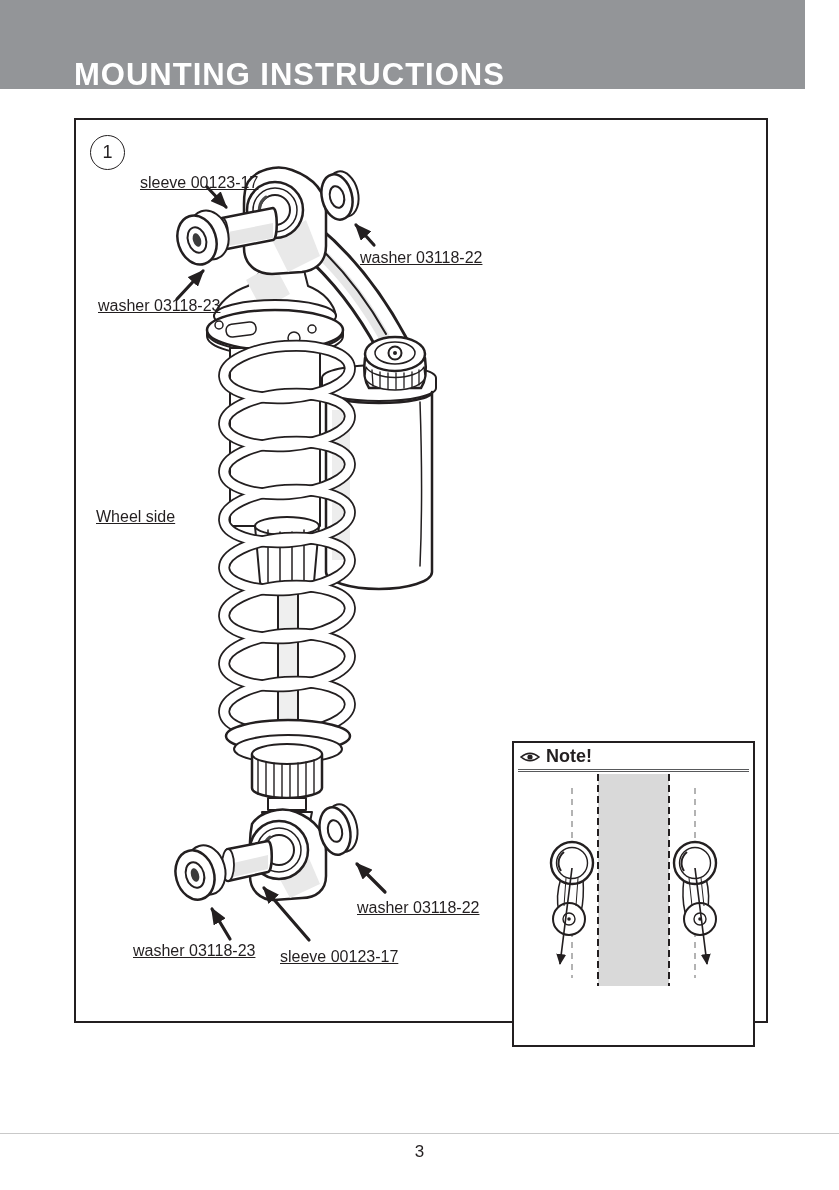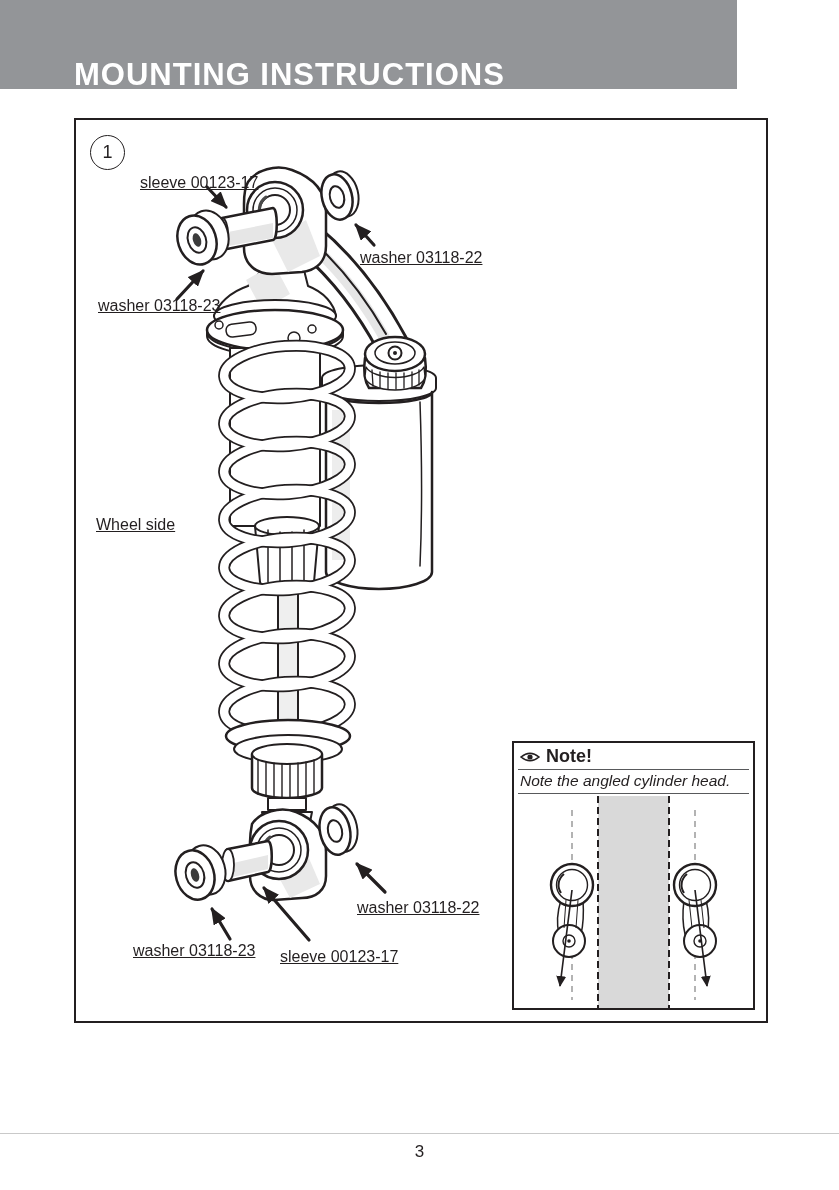--- a/index.html
+++ b/index.html
@@ -1,39 +1,39 @@
 <!DOCTYPE html>
 <html><head>
 <meta charset="utf-8">
 <style>
   html,body{margin:0;padding:0;}
   body{
     width:839px;height:1190px;position:relative;background:#ffffff;
     font-family:"Liberation Sans", sans-serif;color:#231f20;overflow:hidden;
   }
   
-  .header-bar{position:absolute;left:0;top:0;width:737px;height:89px;background:#939598;}
+  .header-bar{position:absolute;left:0;top:0;width:805px;height:89px;background:#939598;}
   .header-title{
     position:absolute;left:74px;bottom:-4px;color:#ffffff;font-weight:bold;
     font-size:31px;letter-spacing:1px;white-space:nowrap;
   }
   
   .figure-box{
     position:absolute;left:74px;top:118px;width:694px;height:905px;
     border:2px solid #231f20;box-sizing:border-box;background:#fff;
   }
   .figure-box svg.art{position:absolute;left:0;top:0;}
   .step-circle{
     position:absolute;left:14px;top:15px;width:33px;height:33px;border:1.5px solid #231f20;
     border-radius:50%;text-align:center;line-height:33px;font-size:18px;background:#fff;
   }
   .lbl{position:absolute;font-size:16px;color:#231f20;white-space:nowrap;text-decoration:underline;}
   
   .note-box{
-    position:absolute;left:436px;top:621px;width:243px;height:269px;
+    position:absolute;left:436px;top:621px;width:243px;height:306px;
     border:2px solid #231f20;box-sizing:border-box;background:#fff;
   }
   .note-head{display:flex;align-items:center;gap:6px;padding:3px 6px 1px 6px;}
   .note-title{font-weight:bold;font-size:18px;}
   .note-rule{border:0;border-top:1.5px solid #58595b;margin:1px 4px;}
   .note-text{font-style:italic;font-size:15.5px;padding:1px 6px 2px 6px;}
   .note-diagram{display:block;margin:2px auto 0 auto;}
   
   .footer-rule{position:absolute;left:0;top:1133px;width:839px;border-top:1px solid #c9c9c9;}
   .page-number{position:absolute;left:0;top:1142px;width:839px;text-align:center;font-size:17px;}
@@ -176,35 +176,34 @@
         <line x1="309" y1="772" x2="281" y2="744" marker-end="url(#ah)"></line>
       </g>
     </g>
   </svg>
 
   <div class="step-circle">1</div>
 
   <div class="lbl" style="left:64px;top:54px;">sleeve 00123-17</div>
   <div class="lbl" style="left:284px;top:129px;">washer 03118-22</div>
   <div class="lbl" style="left:22px;top:177px;">washer 03118-23</div>
-  <div class="lbl" style="left:20px;top:388px;margin-top:8px;">Wheel side</div>
+  <div class="lbl" style="left:20px;top:388px;">Wheel side</div>
   <div class="lbl" style="left:57px;top:822px;">washer 03118-23</div>
   <div class="lbl" style="left:204px;top:828px;">sleeve 00123-17</div>
   <div class="lbl" style="left:281px;top:779px;">washer 03118-22</div>
 
   <div class="note-box">
     <div class="note-head">
       <svg width="20" height="12" viewBox="0 0 20 12">
         <path d="M1,6 Q10,-1.5 19,6 Q10,13.5 1,6 Z" fill="none" stroke="#231f20" stroke-width="1.6"></path>
         <circle cx="10" cy="6" r="2.6" fill="#231f20"></circle>
       </svg>
       <span class="note-title">Note!</span>
     </div>
     <hr class="note-rule">
-    <div class="note-text">Note the angled cylinder head.</div>
     <hr class="note-rule">
 
     <svg class="note-diagram" width="235" height="212" viewBox="0 0 235 212">
 
       <rect x="82" y="0" width="71" height="212" fill="#d9d9d9"></rect>
       <line x1="82" y1="0" x2="82" y2="212" stroke="#231f20" stroke-width="2" stroke-dasharray="7 4"></line>
       <line x1="153" y1="0" x2="153" y2="212" stroke="#231f20" stroke-width="2" stroke-dasharray="7 4"></line>
 
       <line x1="56" y1="14" x2="56" y2="204" stroke="#9a9a9a" stroke-width="1.5" stroke-dasharray="6 5"></line>
       <line x1="179" y1="14" x2="179" y2="204" stroke="#9a9a9a" stroke-width="1.5" stroke-dasharray="6 5"></line>

